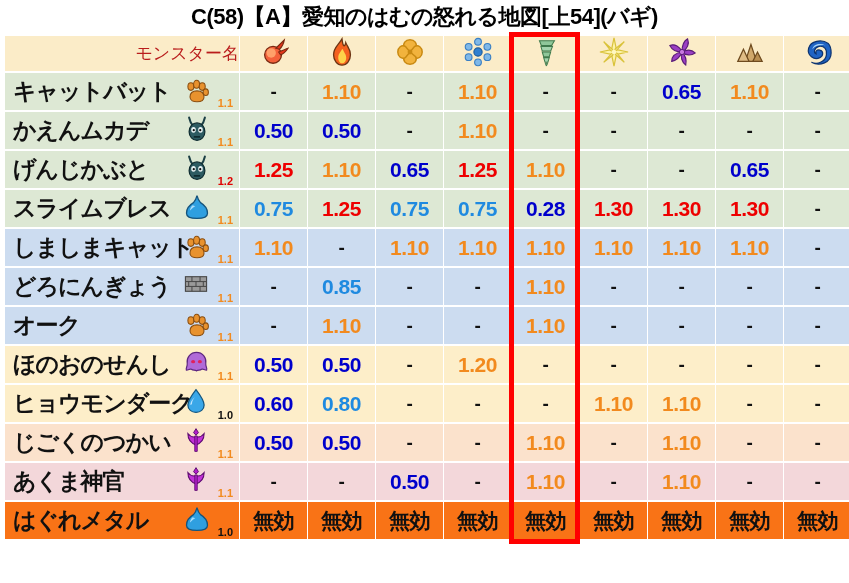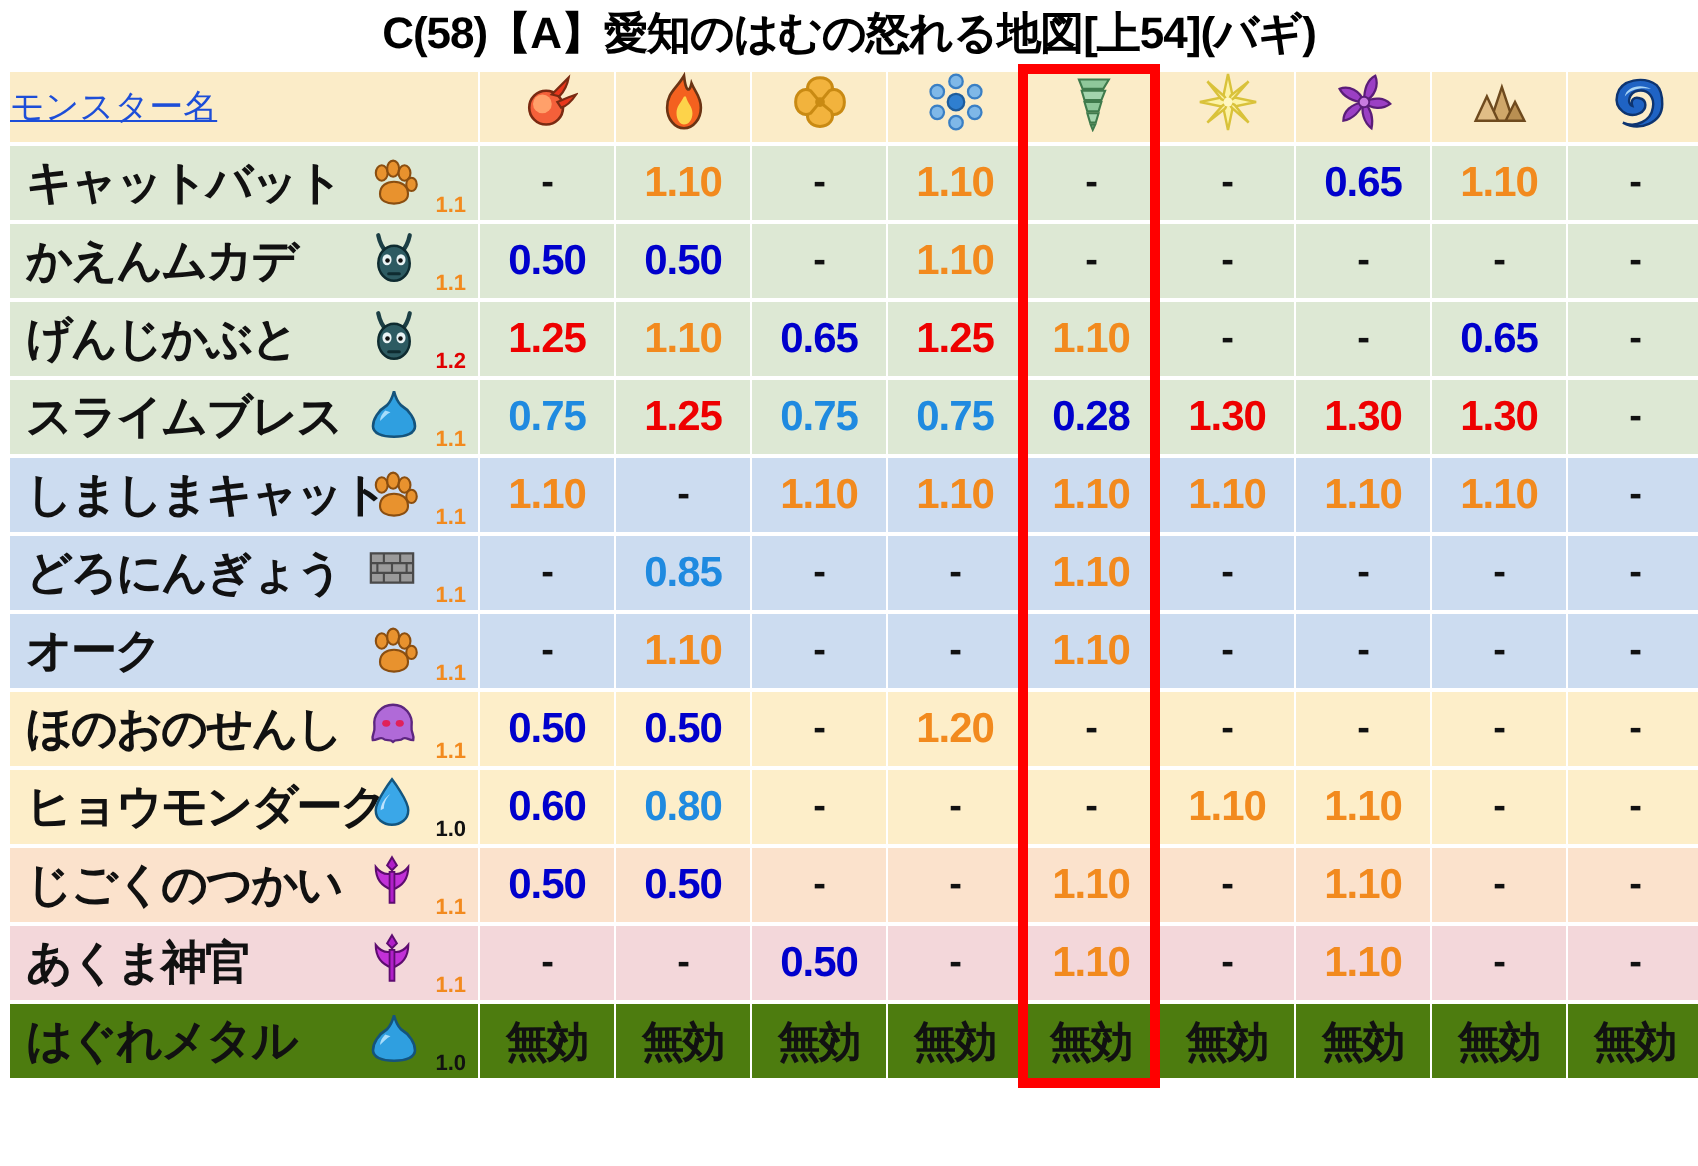--- a/index.html
+++ b/index.html
@@ -29,27 +29,26 @@
     table-layout:fixed;
   }
   .tbl td,.tbl th{padding:0;margin:0;}
 
   col.c-name{width:234px;}
   col.c-el{width:67px;}
 
   
   .hdr-name{
     background:#fbecc8;
-    text-align:left;
+    text-align:right;
     font-size:17px;
-    color:#1d4ed8;
+    color:#b91c1c;
     height:35px;
     vertical-align:middle;
     font-weight:normal;
-    text-decoration:underline;
   }
   .hdr-el{
     background:#fbecc8;
     text-align:center;
     height:35px;
     vertical-align:middle;
   }
   .hdr-el .ico{display:inline-block;vertical-align:middle;}
 
   
@@ -87,21 +86,21 @@
   }
   .val.dash{font-size:19px;color:#111;}
   .val.mukou{font-size:21px;color:#111;font-weight:bold;}
 
   
   .bg-green td{background:#dde8d4;}
   .bg-blue  td{background:#ccdcf0;}
   .bg-cream td{background:#fdeec9;margin-top:34px;}
   .bg-peach td{background:#fbe2cc;margin-top:48px;}
   .bg-pink  td{background:#f3d7da;}
-  .bg-gray  td{background:#4d7c0f;}
+  .bg-gray  td{background:#f97316;}
 
   
   .redbox{
     position:absolute;
     left:509px;top:32px;
     width:71px;height:512px;
     border:5px solid #ff0000;
     box-sizing:border-box;
     pointer-events:none;
     z-index:5;

